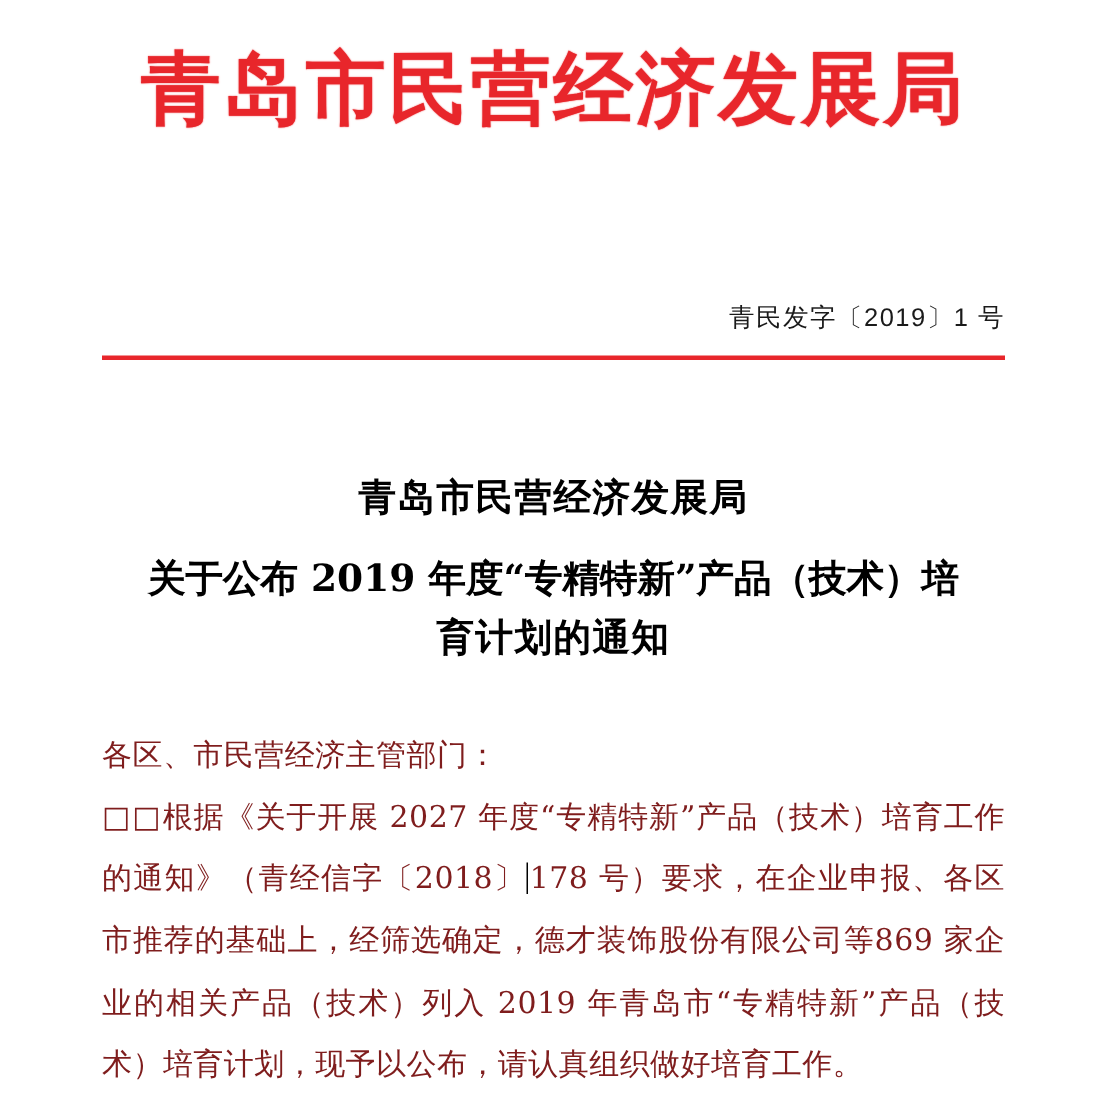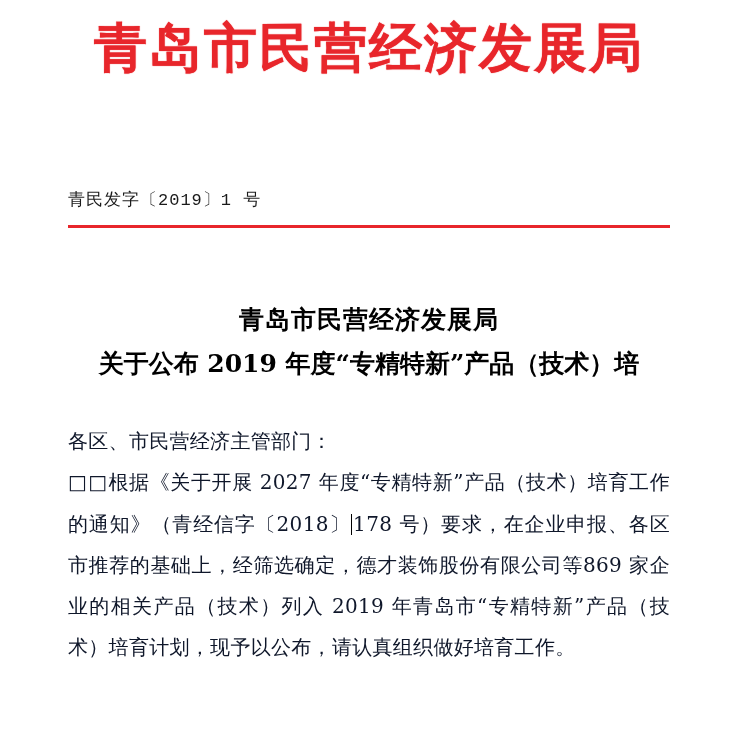--- a/index.html
+++ b/index.html
@@ -11,37 +11,37 @@
     height: 729px;
     background: #ffffff;
     font-family: "DejaVu Sans", "Liberation Sans", sans-serif;
     overflow: hidden;
   }
   .page {
     position: relative;
     width: 738px;
     height: 729px;
     box-sizing: border-box;
-    padding: 0 68px;
+    padding: 12px 68px;
   }
   .masthead {
     text-align: center;
     color: #e8262b;
     font-family: "DejaVu Serif", "Liberation Serif", serif;
     font-weight: bold;
     font-size: 53px;
     letter-spacing: 2px;
     line-height: 1.1;
     padding-top: 18px;
     white-space: nowrap;
     text-shadow: 0 0 1px #e8262b;
   }
   .doc-number {
-    text-align: left;
-    font-family: Liberation Mono, monospace;
+    text-align: right;
+    font-family: Liberation Sans, sans-serif;
     font-size: 17px;
     color: #1a1a1a;
     margin-top: 112px;
     letter-spacing: 1px;
   }
   .red-rule {
     margin-top: 14px;
     height: 3px;
     background: #e8262b;
     width: 100%;
@@ -54,31 +54,31 @@
     color: #000000;
     line-height: 1.58;
   }
   .title-line-1 {
     font-size: 25px;
     letter-spacing: 1px;
   }
   .title-line-2 {
     font-size: 25px;
     letter-spacing: 0px;
-    margin-top: 4px;
+    margin-top: 14px;
   }
   .title-line-3 {
     font-size: 25px;
     letter-spacing: 1px;
   }
   .body-block {
     margin-top: 38px;
     font-family: "DejaVu Serif", "Liberation Serif", serif;
     font-size: 20px;
-    color: #0f172a;
+    color: #7f1d1d;
     line-height: 2.06;
     letter-spacing: 0.3px;
   }
   .salutation {
     margin: 0;
   }
   .para {
     margin: 0;
     text-align: justify;
   }
@@ -101,20 +101,21 @@
 
   <div class="masthead">青岛市民营经济发展局</div>
 
   <div class="doc-number">青民发字〔2019〕1 号</div>
 
   <div class="red-rule"></div>
 
   <div class="title-block">
     <div class="title-line-1">青岛市民营经济发展局</div>
     <div class="title-line-2">关于公布 2019 年度“专精特新”产品（技术）培</div>
+    <div class="title-line-3">育计划的通知</div>
   </div>
 
   <div class="body-block">
     <p class="salutation">各区、市民营经济主管部门：</p>
 
     <p class="para">
       <span class="indent-boxes">□□</span><span>根据《关于开展 2027 年度“专精特新”产品（技术）培育</span><span>工作的通知》（青经信字〔2018〕</span><span class="caret"></span><span>178 号）要求，在企业申报、</span><span>各区市推荐的基础上，经筛选确定，德才装饰股份有限公司等</span><span>869 家企业的相关产品（技术）列入 2019 年青岛市“专精特新”</span><span>产品（技术）培育计划，现予以公布，请认真组织做好培育工作。</span>
     </p>
   </div>
 

